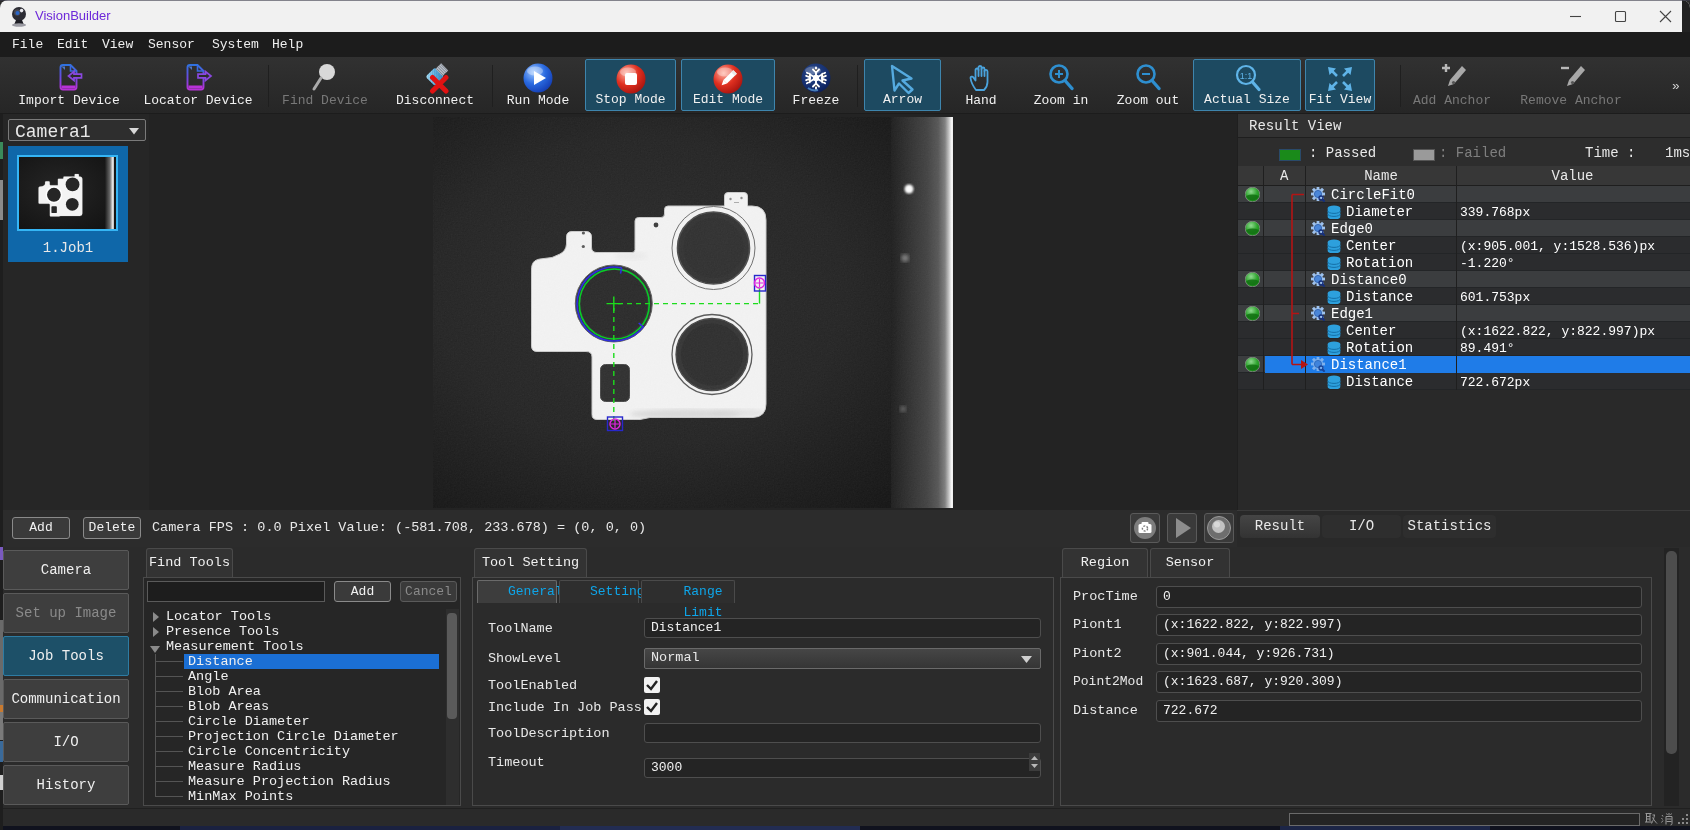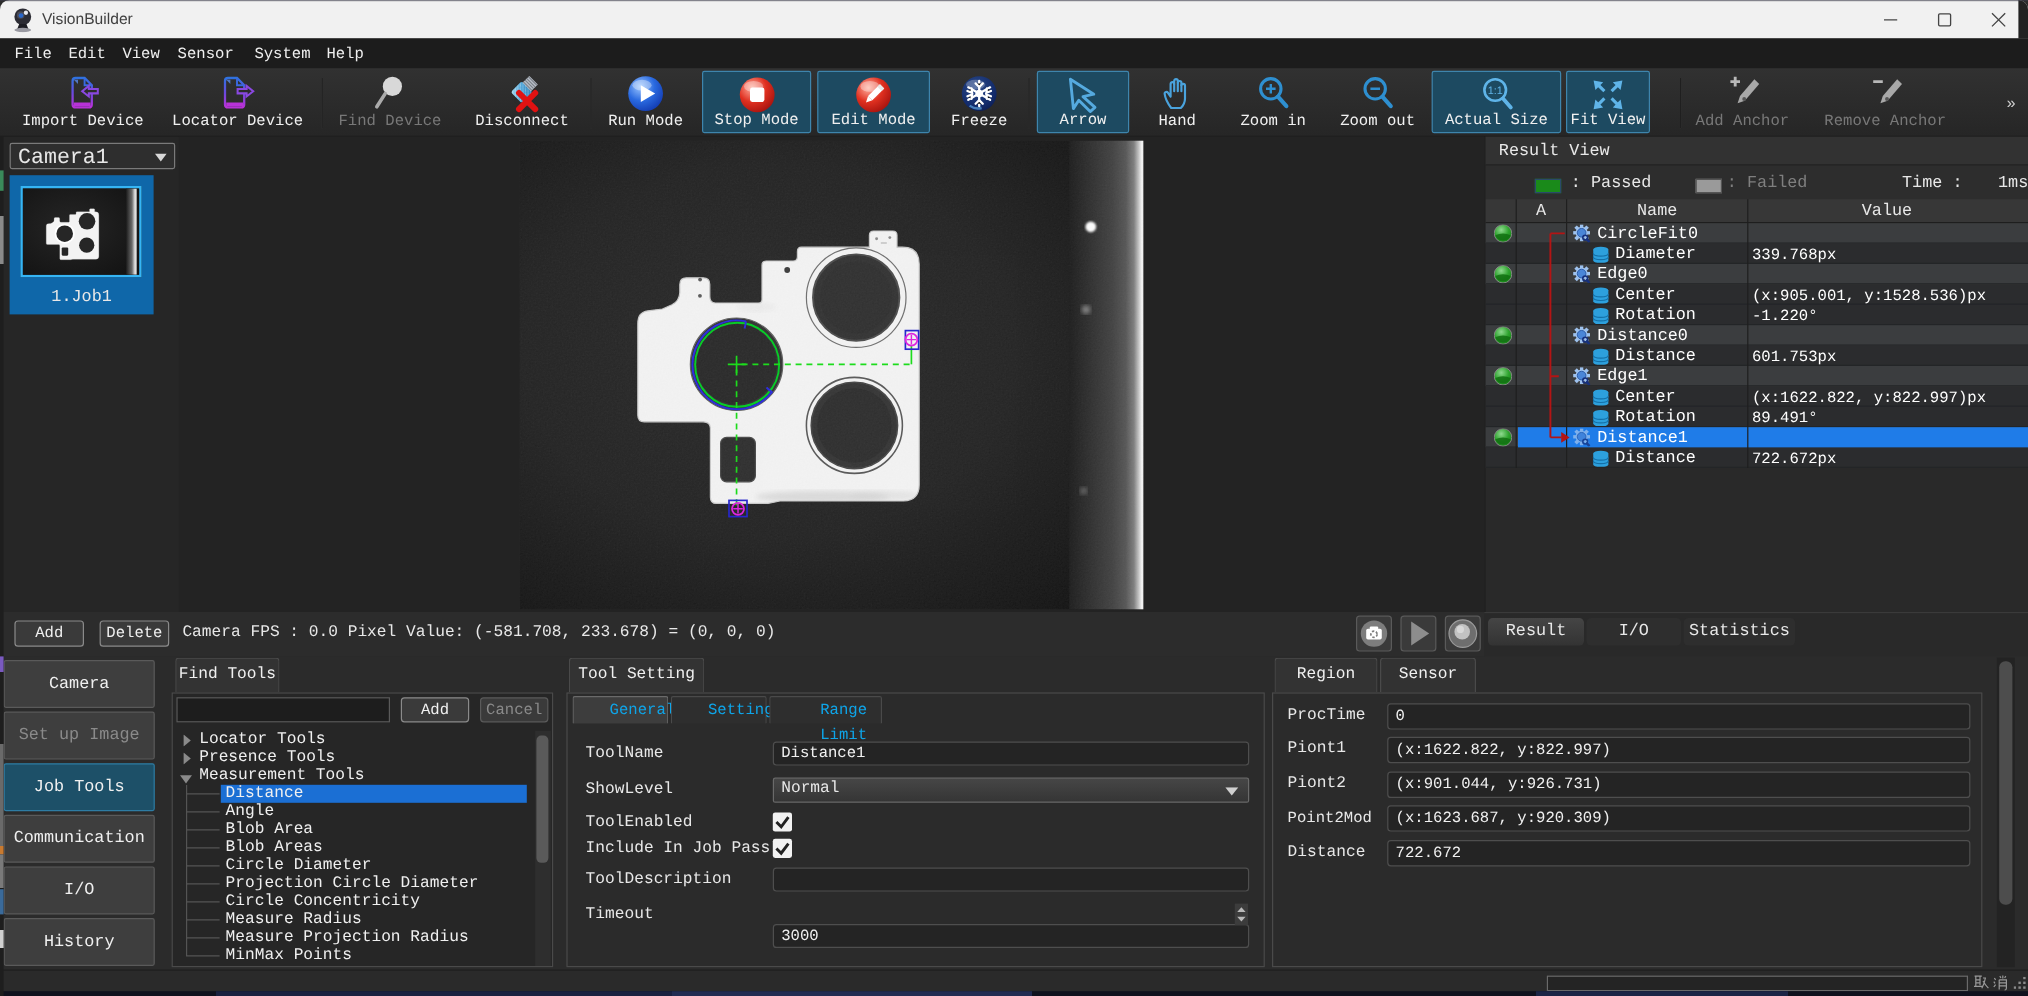--- a/index.html
+++ b/index.html
@@ -2,21 +2,21 @@
 <html><head>
 <meta charset="utf-8">
 <style>
   * { margin:0; padding:0; box-sizing:border-box; }
   html,body { width:1690px; height:830px; overflow:hidden; }
   body { position:relative; background:#2b2b2b; font-family:"Liberation Mono",monospace; color:#e8e8e8; }
   .abs { position:absolute; }
   .txt { position:absolute; white-space:pre; }
   
   #titlebar { left:0; top:0; width:1690px; height:32px; background:#f1f1f1; border-radius:8px 8px 0 0; font-family:"Liberation Sans",sans-serif; }
-  #titlebar .appname { left:35px; top:8px; color:#404040; font-size:13px; position:absolute; }
+  #titlebar .appname { left:35px; top:8px; color:#6d28d9; font-size:13px; position:absolute; }
   
   #menubar { left:0; top:32px; width:1690px; height:25px; background:#1c1c1c; }
   #menubar span { position:absolute; top:5px; font-size:13px; color:#efefef; }
   
   #toolbar { left:0; top:57px; width:1690px; height:57px; background:linear-gradient(#313131,#262626); border-bottom:1px solid #1c1c1c; }
   .tbtn { position:absolute; top:2px; height:52px; text-align:center; }
   .tbtn .lbl { position:absolute; bottom:3px; width:100%; font-size:13px; color:#f0f0f0; }
   .tbtn .ico { position:absolute; top:3px; left:50%; transform:translateX(-50%); }
   .tbtn.dis .lbl { color:#787878; }
   .tbtn.act { background:#1d4a61; border:1px solid #3e85ad; border-radius:2px; }
@@ -688,21 +688,21 @@
     <div class="cbx" style="left:171px;top:99px"><svg width="16" height="16">
           <path d="M3 8 L7 12 L13 4" stroke="#222" stroke-width="2.4" fill="none"></path>
         </svg></div>
     <div class="txt" style="left:15px;top:122px;font-size:13.5px">Include In Job Pass</div>
     <div class="cbx" style="left:171px;top:121px"><svg width="16" height="16">
           <path d="M3 8 L7 12 L13 4" stroke="#222" stroke-width="2.4" fill="none"></path>
         </svg></div>
     <div class="txt" style="left:15px;top:148px;font-size:13.5px">ToolDescription</div>
     <div class="inp" style="left:171px;top:145px;width:397px;height:20px"></div>
     <div class="txt" style="left:15px;top:177px;font-size:13.5px">Timeout</div>
-    <div class="inp" style="left:171px;top:192px;width:397px;height:20px">3000</div>
+    <div class="inp" style="left:171px;top:180px;width:397px;height:20px">3000</div>
     <div class="abs" style="left:556px;top:175px;width:11px;height:18px;background:#3c3c3c">
       <svg width="11" height="18">
           <path d="M2 7 L5.5 3 L9 7 Z M2 11 L5.5 15 L9 11 Z" fill="#b8b8b8"></path>
         </svg>
     </div>
   </div>
 
   <div class="ptab" style="left:1062px;top:1px;width:86px">Region</div>
   <div class="ptab" style="left:1150px;top:1px;width:80px;background:#323232">Sensor</div>
   <div class="abs" style="left:1060px;top:30px;width:592px;height:229px;background:#2b2b2b;border:1px solid #4a4a4a">

